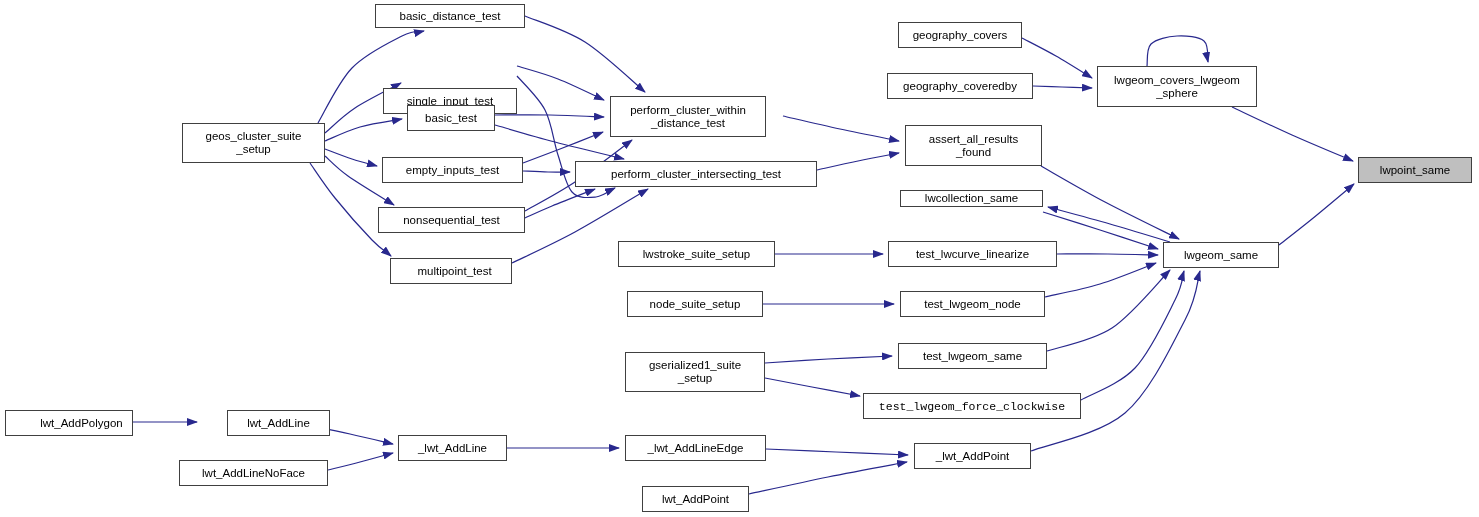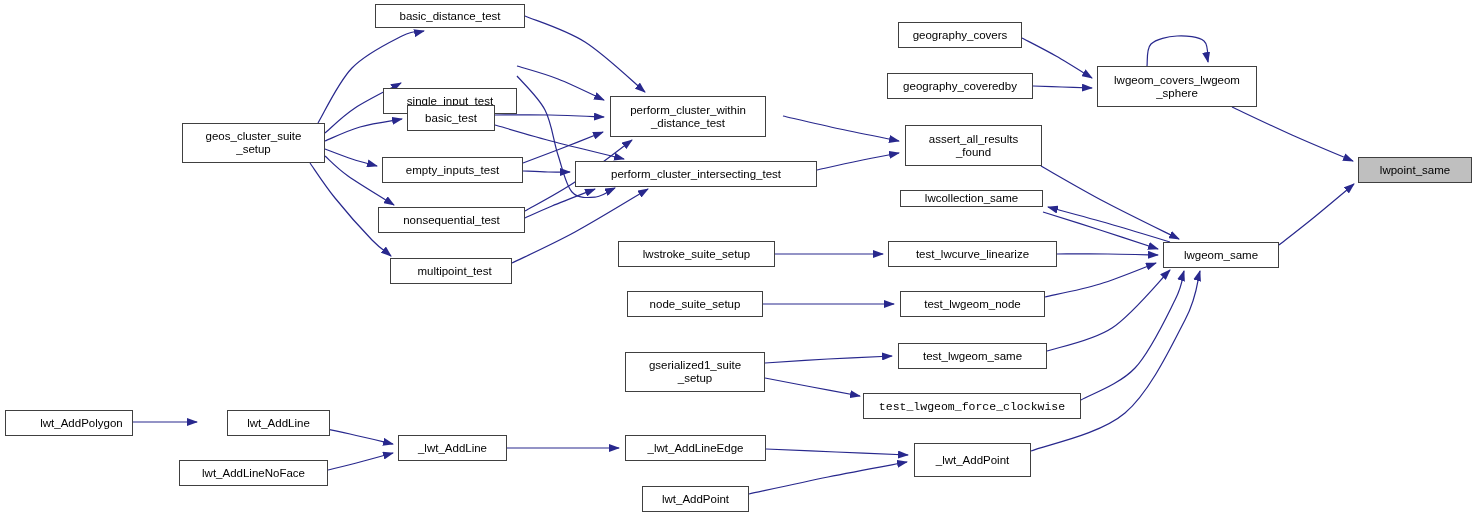--- a/index.html
+++ b/index.html
@@ -147,19 +147,19 @@
     </div>
     <div class="node" style="left: 179px; top: 460px; width: 149px; height: 26px; background: rgb(255, 255, 255); border: 1px solid rgb(64, 64, 64);">
       <span>lwt_AddLineNoFace</span>
     </div>
     <div class="node" style="left: 398px; top: 435px; width: 109px; height: 26px; background: rgb(255, 255, 255); border: 1px solid rgb(64, 64, 64);">
       <span>_lwt_AddLine</span>
     </div>
     <div class="node" style="left: 625px; top: 435px; width: 141px; height: 26px; background: rgb(255, 255, 255); border: 1px solid rgb(64, 64, 64);">
       <span>_lwt_AddLineEdge</span>
     </div>
-    <div class="node" style="left: 914px; top: 443px; width: 117px; height: 34px; background: rgb(255, 255, 255); border: 1px solid rgb(64, 64, 64);">
+    <div class="node" style="left: 914px; top: 443px; width: 117px; height: 26px; background: rgb(255, 255, 255); border: 1px solid rgb(64, 64, 64);">
       <span>_lwt_AddPoint</span>
     </div>
     <div class="node" style="left: 642px; top: 486px; width: 107px; height: 26px; background: rgb(255, 255, 255); border: 1px solid rgb(64, 64, 64);">
       <span>lwt_AddPoint</span>
     </div>
   </div>
 
 </body></html>

